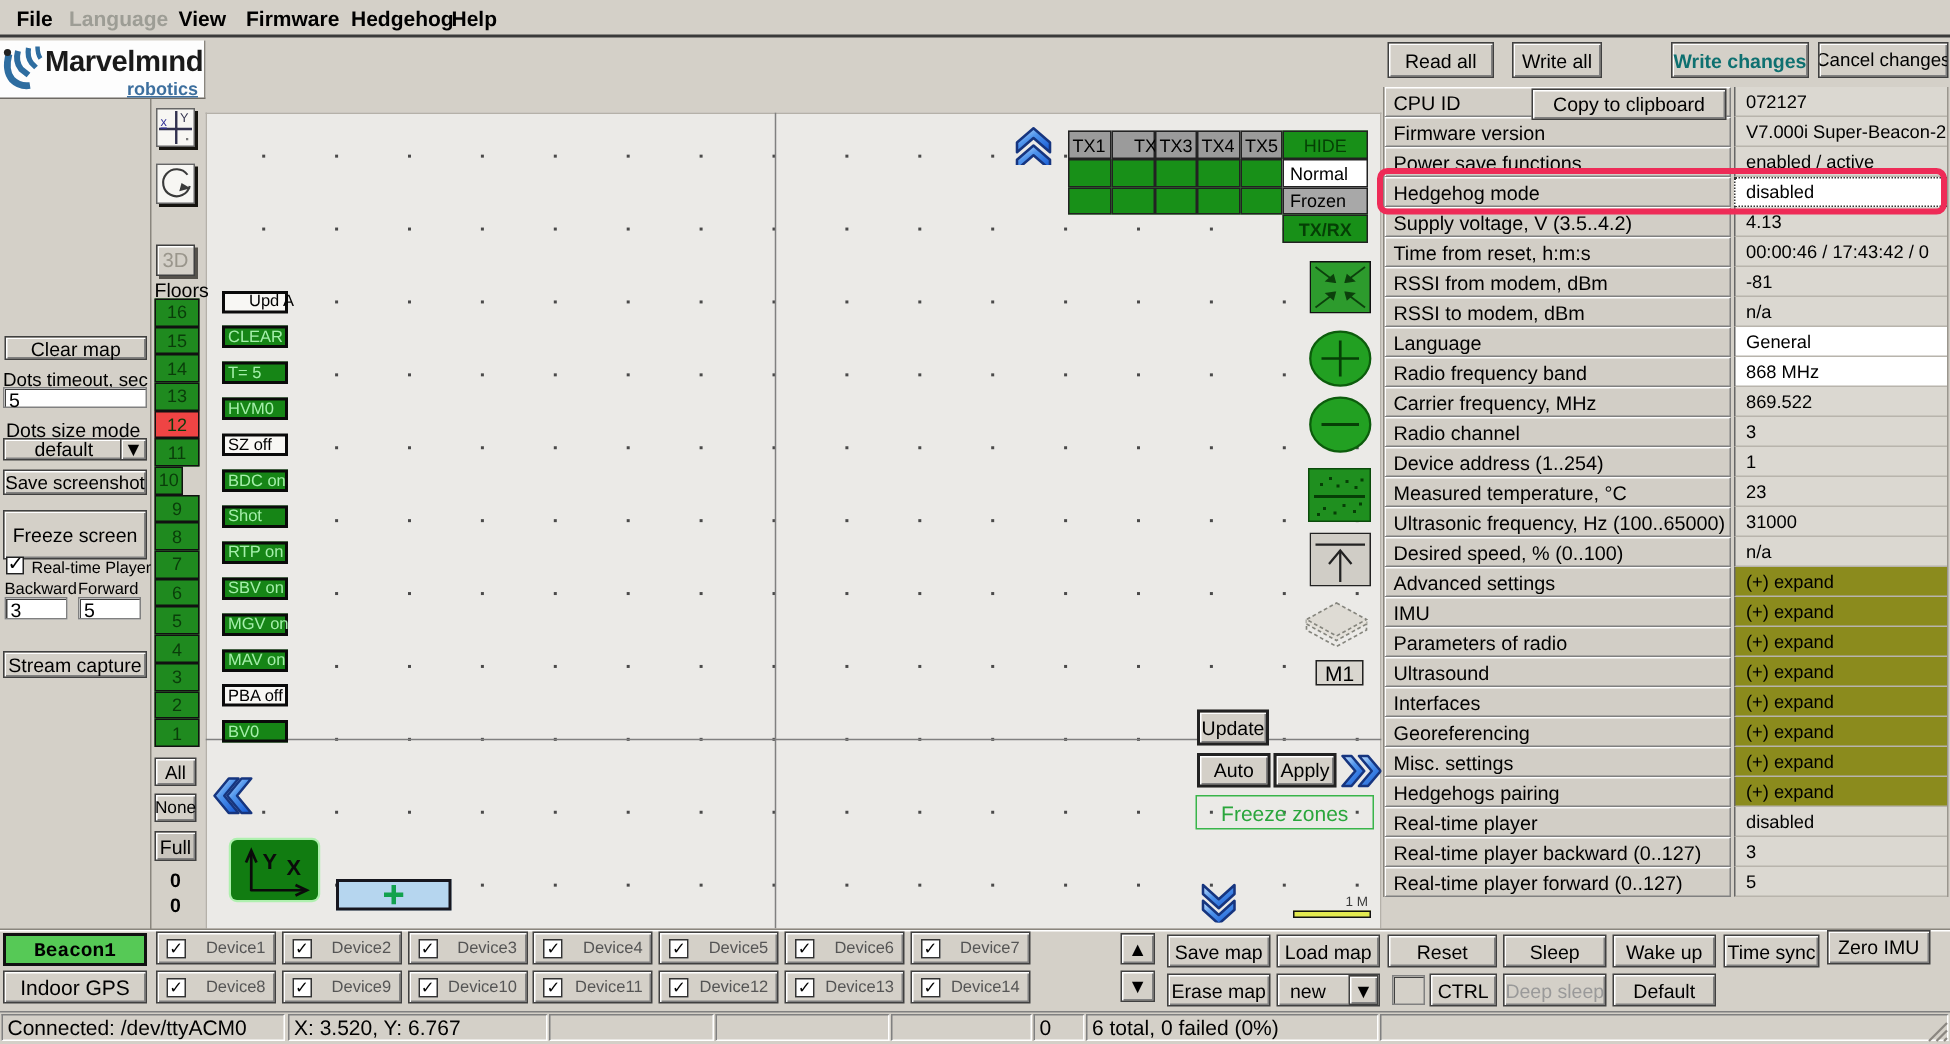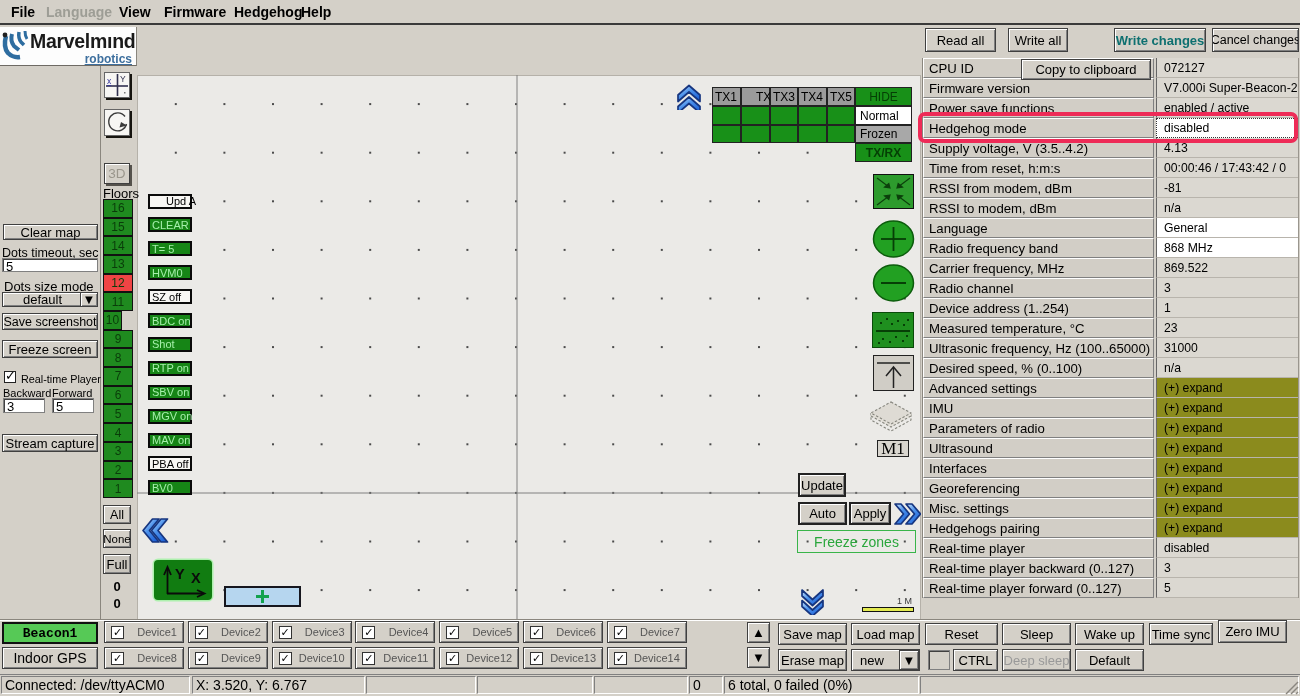--- a/index.html
+++ b/index.html
@@ -74,21 +74,21 @@
   <line x1="0" y1="418" x2="784" y2="418" stroke="#808080" stroke-width="1"></line>
 </svg>
 
 <div class="btn" style="left:3px;top:224px;width:95px;height:16px;">Clear map</div>
 <div class="abs" style="left:2px;top:246px;font-size:12.5px;">Dots timeout, sec</div>
 <div class="sunken" style="left:2px;top:258px;width:96px;height:14px;font-size:13px;padding-left:3px;">5</div>
 <div class="abs" style="left:4px;top:279px;font-size:13px;">Dots size mode</div>
 <div class="btn" style="left:2px;top:292px;width:96px;height:15px;justify-content:flex-start;padding-left:20px;">default</div>
 <div class="btn" style="left:80px;top:292px;width:18px;height:15px;">▼</div>
 <div class="btn" style="left:2px;top:313px;width:96px;height:17px;font-size:12.5px;">Save screenshot</div>
-<div class="btn" style="left:2px;top:340px;width:96px;height:18px;">Freeze screen</div>
+<div class="btn" style="left:2px;top:340px;width:96px;height:33px;">Freeze screen</div>
 <div class="abs" style="left:4px;top:371px;width:12px;height:12px;background:#fff;border:1px solid #222;"></div>
 <div class="abs" style="left:5px;top:368px;font-size:13px;">✓</div>
 <div class="abs" style="left:21px;top:373px;font-size:10.8px;">Real-time Player</div>
 <div class="abs" style="left:3px;top:387px;font-size:11px;">Backward</div>
 <div class="abs" style="left:52px;top:387px;font-size:11px;">Forward</div>
 <div class="sunken" style="left:3px;top:398px;width:42px;height:15px;padding-left:3px;">3</div>
 <div class="sunken" style="left:52px;top:398px;width:42px;height:15px;padding-left:3px;">5</div>
 <div class="btn" style="left:2px;top:434px;width:96px;height:18px;">Stream capture</div>
 
 <div class="btn" style="left:104px;top:72px;width:26px;height:26px;background:#f7f6f3;border:1px solid #666;box-shadow:2px 2px 0 #16140f;">
@@ -216,21 +216,21 @@
   <line x1="4" y1="8" x2="37" y2="8" stroke="#222" stroke-width="1.5"></line>
   <line x1="20.5" y1="13" x2="20.5" y2="33" stroke="#222" stroke-width="1.5"></line>
   <path d="M13 21 L20.5 12 L28 21" fill="none" stroke="#222" stroke-width="1.5"></path>
 </svg>
 <svg class="abs" style="left:869px;top:400px;" width="44" height="36">
   <path d="M2 13 L2 20 L22 31 L42 20 L42 13" fill="none" stroke="#85857d" stroke-width="1.1" stroke-dasharray="2.5,1.8"></path>
   <path d="M2 13 L2 16 L22 27 L42 16 L42 13" fill="#e4e1da" stroke="none"></path>
   <path d="M2 16 L22 27 L42 16" fill="none" stroke="#85857d" stroke-width="1.1" stroke-dasharray="2.5,1.8"></path>
   <path d="M22 2 L42 13 L22 24 L2 13 Z" fill="#dedbd4" stroke="#85857d" stroke-width="1.1" stroke-dasharray="2.5,1.8"></path>
 </svg>
-<div class="btn" style="left:877px;top:440px;width:32px;height:17px;border:1px solid #222;box-shadow:none;background:#d9d6cf;font-size:17px;font-family:Liberation Serif, serif;">M1</div>
+<div class="btn" style="left:877px;top:440px;width:32px;height:17px;border:1px solid #222;box-shadow:none;background:#d9d6cf;font-size:14px;">M1</div>
 
 <svg class="abs" style="left:676px;top:84px;" width="26" height="26" viewBox="0 0 26 26">
   <defs>
       <linearGradient id="bg1" x1="0" y1="0" x2="0.8" y2="1">
     <stop offset="0" stop-color="#cfe9ff"></stop>
         <stop offset="0.45" stop-color="#4f94ec"></stop>
         <stop offset="1" stop-color="#1b5fd6"></stop>
   </linearGradient>
     </defs>
   <path d="M2 11 L13 1.5 L24 11 L24 17.5 L13 8 L2 17.5 Z" fill="url(#bg1)" stroke="#16357f" stroke-width="1.7" stroke-linejoin="round"></path>

